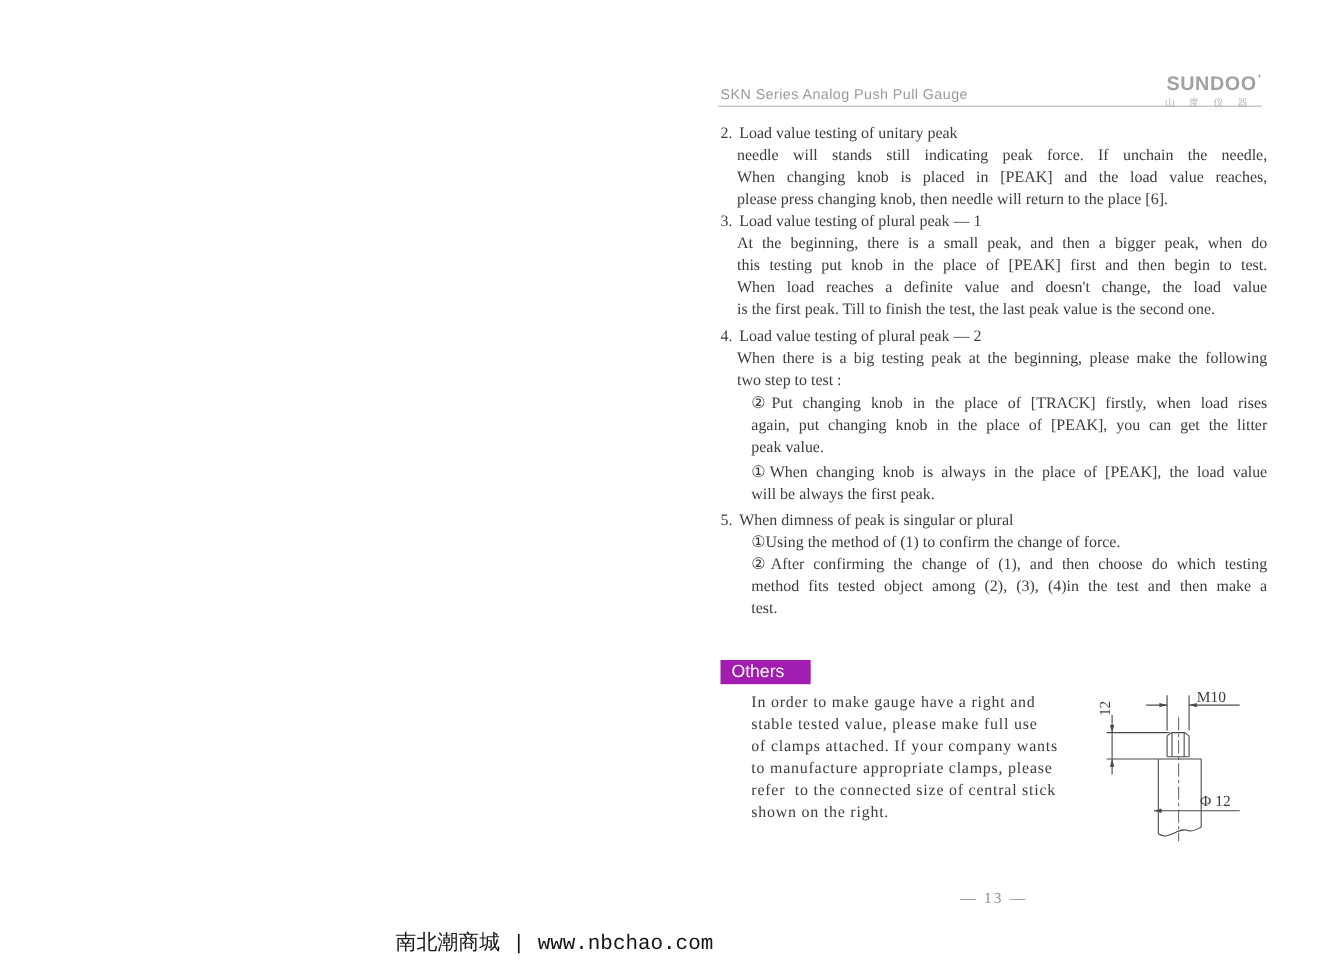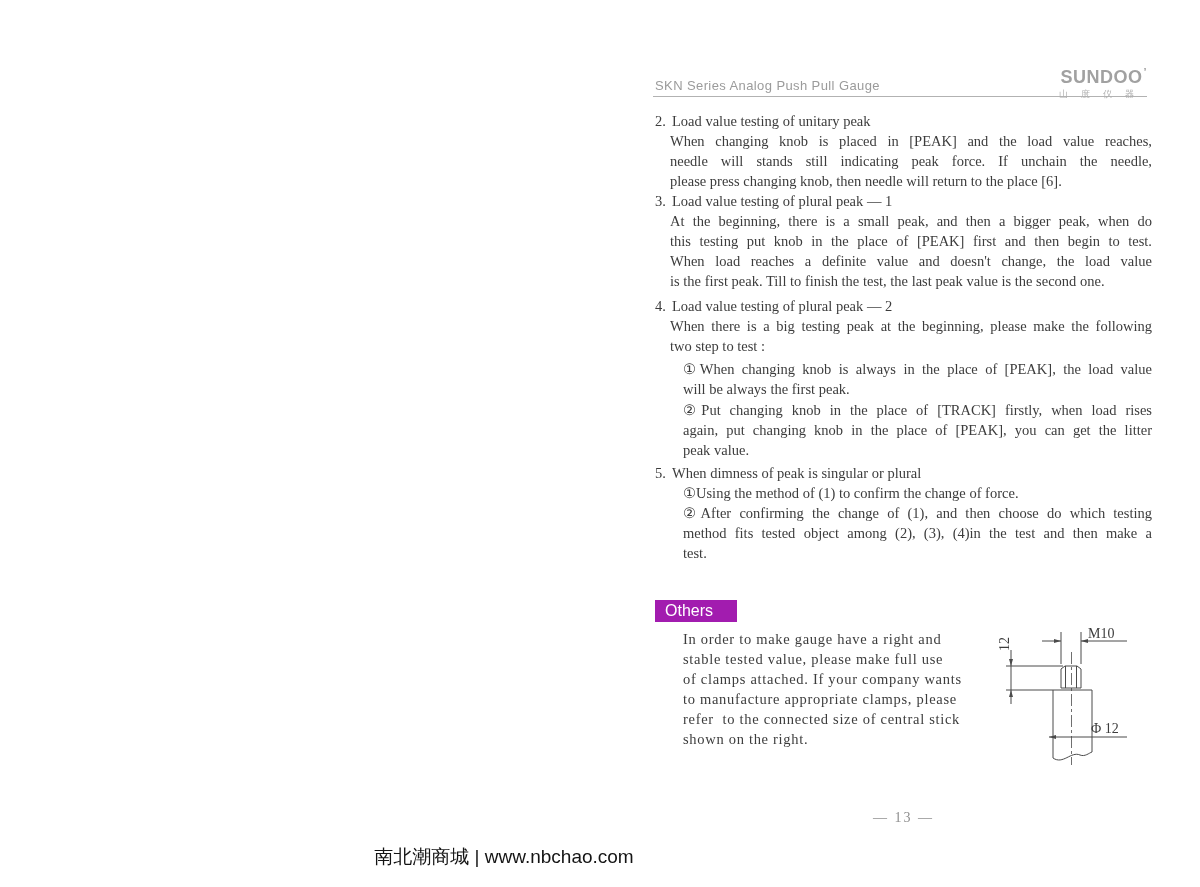--- a/index.html
+++ b/index.html
@@ -37,21 +37,21 @@
   .others-par div{white-space:pre;}
 
   
   .drawing{position:absolute;left:985px;top:612px;}
   .drawing text{font-family:"Liberation Serif","DejaVu Serif",serif;font-size:14px;fill:#3c3c3c;}
 
   
   .pagenum{position:absolute;left:655px;top:810px;width:497px;text-align:center;
            color:#8e8e8e;font-size:14px;letter-spacing:2px;}
   .watermark{position:absolute;left:0;top:844px;width:1008px;text-align:center;
-             font-family:Liberation Sans, sans-serif;font-size:19px;
+             font-family:Liberation Mono, monospace;font-size:19px;
              color:#141414;}
 </style>
 </head>
 <body>
 
 <div class="page">
 
   <div class="hdr-title">SKN Series Analog Push Pull Gauge</div>
   <div class="hdr-rule"></div>
   <div class="logo">
@@ -59,22 +59,22 @@
     <div class="logo-sub">山度仪器</div>
   </div>
 
   <div class="content">
 
     <div>
       <div class="item-head">
         <span class="item-num">2.</span>
         <span>Load value testing of unitary peak</span>
       </div>
+      <div class="ln jl">needle will stands still indicating peak force. If unchain the needle,</div>
       <div class="ln jl">When changing knob is placed in [PEAK] and the load value reaches,</div>
-      <div class="ln jl">needle will stands still indicating peak force. If unchain the needle,</div>
       <div class="ln">please press changing knob, then needle will return to the place [6].</div>
     </div>
 
     <div>
       <div class="item-head">
         <span class="item-num">3.</span>
         <span>Load value testing of plural peak — 1</span>
       </div>
       <div class="ln jl">At the beginning, there is a small peak, and then a bigger peak, when do</div>
       <div class="ln jl">this testing put knob in the place of [PEAK] first and then begin to test.</div>
@@ -82,28 +82,28 @@
       <div class="ln">is the first peak. Till to finish the test, the last peak value is the second one.</div>
     </div>
 
     <div class="mt5">
       <div class="item-head">
         <span class="item-num">4.</span>
         <span>Load value testing of plural peak — 2</span>
       </div>
       <div class="ln jl">When there is a big testing peak at the beginning, please make the following</div>
       <div class="ln">two step to test :</div>
-      <div class="sub mt3">
-        <div class="ln jl">①When changing knob is always in the place of [PEAK], the load value</div>
-        <div class="ln">will be always the first peak.</div>
-      </div>
       <div class="sub mt1">
         <div class="ln jl">②Put changing knob in the place of [TRACK] firstly, when load rises</div>
         <div class="ln jl">again, put changing knob in the place of [PEAK], you can get the litter</div>
         <div class="ln">peak value.</div>
+      </div>
+      <div class="sub mt3">
+        <div class="ln jl">①When changing knob is always in the place of [PEAK], the load value</div>
+        <div class="ln">will be always the first peak.</div>
       </div>
     </div>
 
     <div class="mt3">
       <div class="item-head">
         <span class="item-num">5.</span>
         <span>When dimness of peak is singular or plural</span>
       </div>
       <div class="sub">
         <div class="ln">①Using the method of (1) to confirm the change of force.</div>

